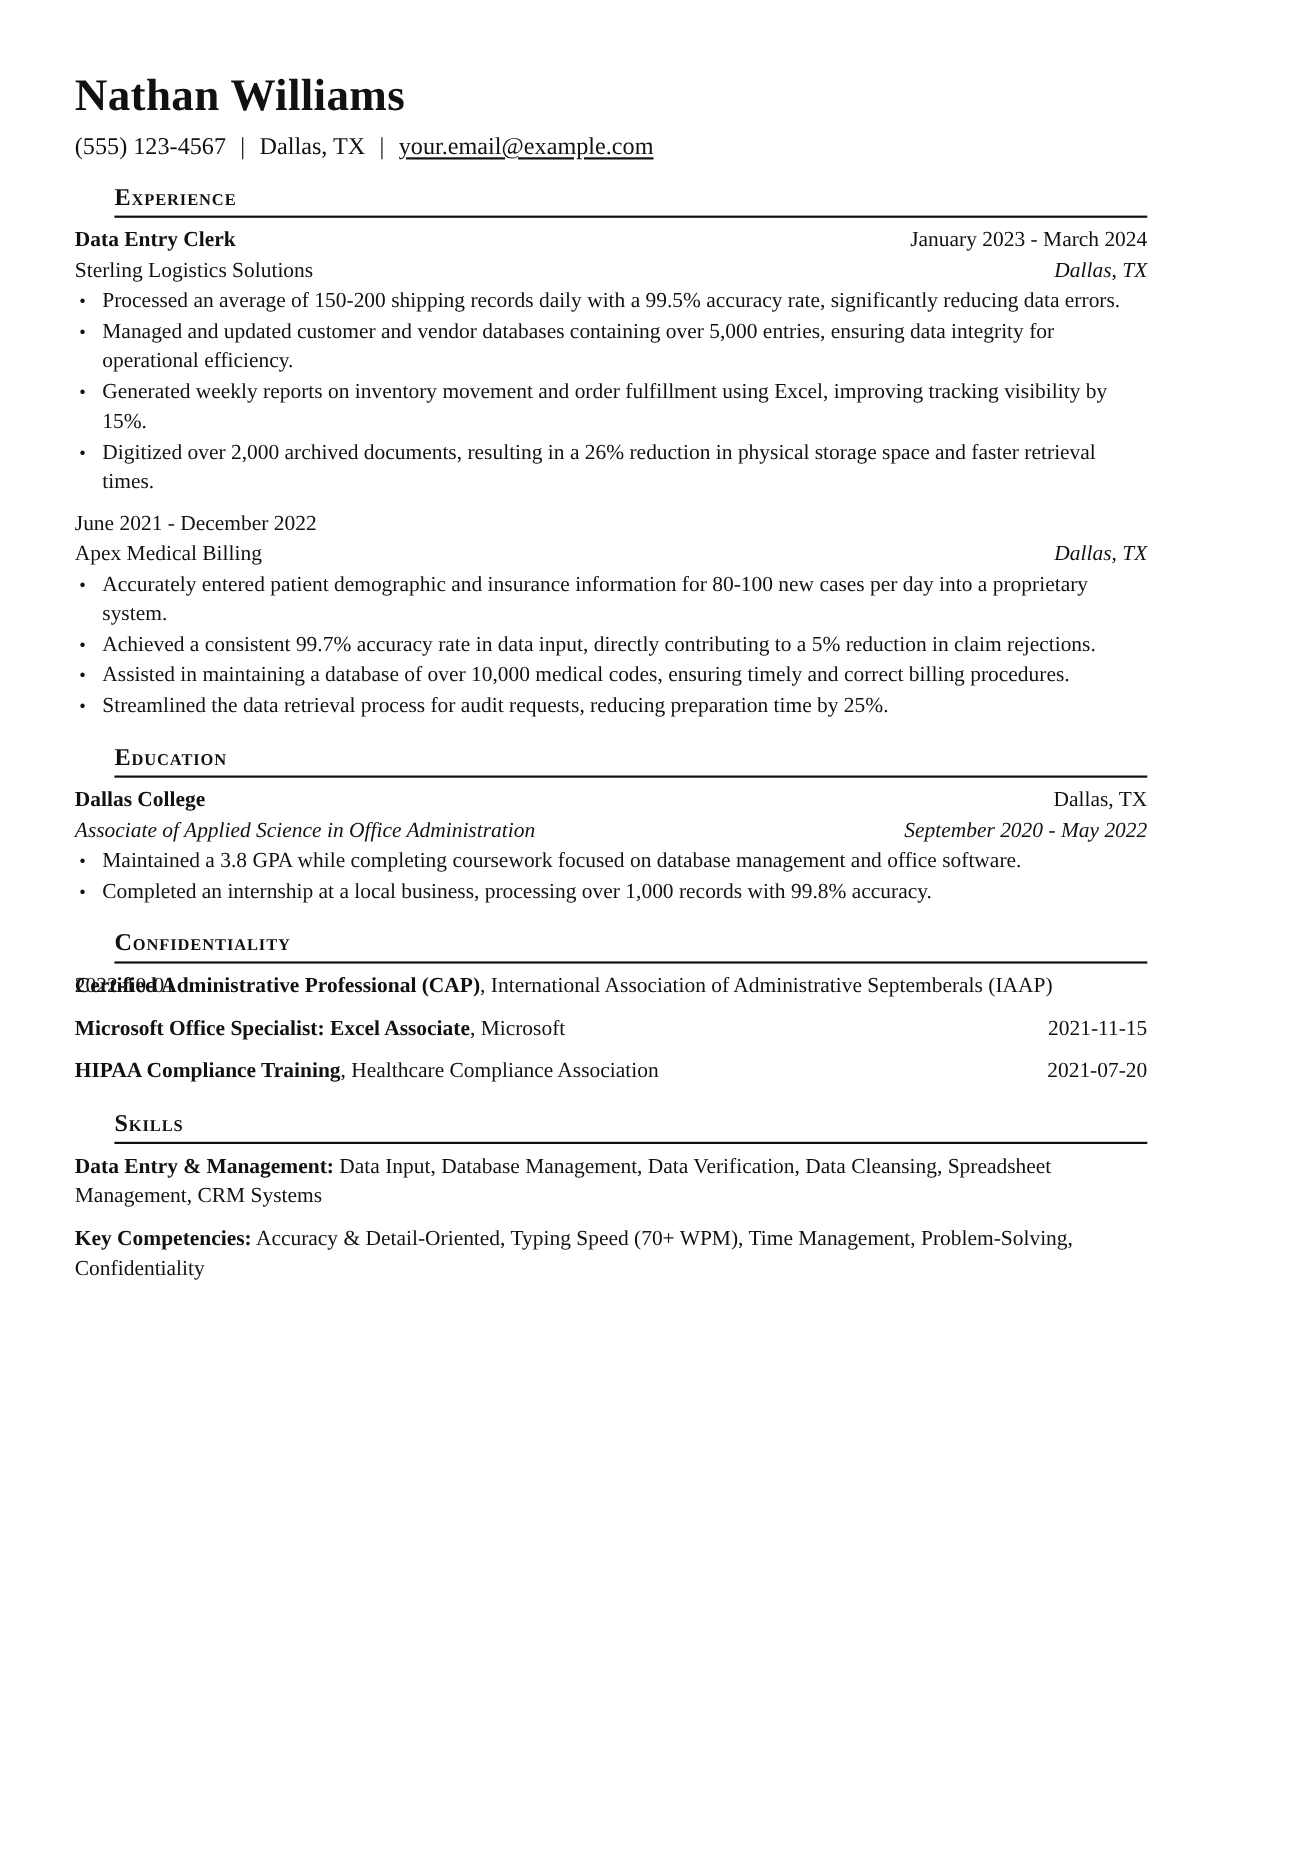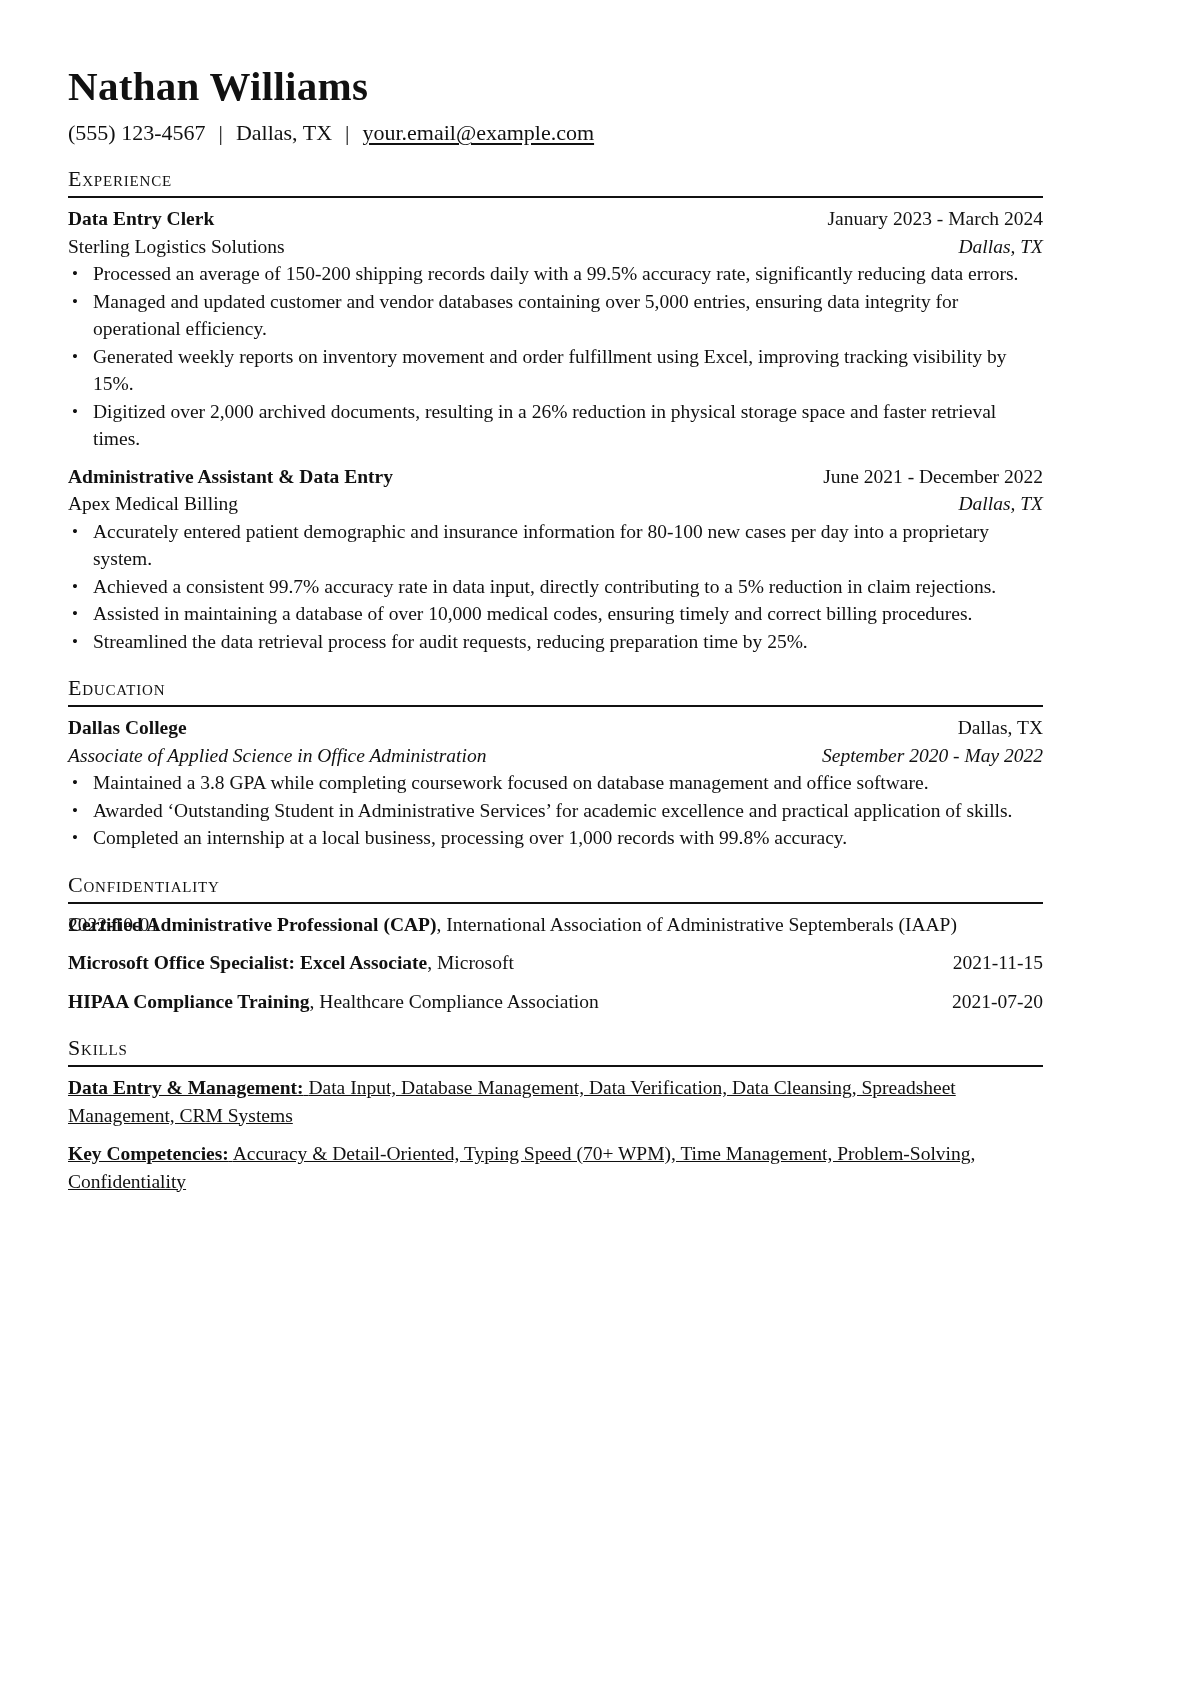--- a/index.html
+++ b/index.html
@@ -12,40 +12,40 @@
   .name {
     font-size: 41px; font-weight: bold; line-height: 52px; margin: 0;
     letter-spacing: 0.3px;
   }
   .contact { font-size: 22px; line-height: 26px; margin-top: 8px; }
   .contact .sep { display: inline-block; margin: 0 13px; }
   .contact a { color: #111; text-decoration: underline; text-underline-offset: 3px; }
 
   .section { margin-top: 20px; }
   .section-title {
-    font-size: 22px; font-weight: normal; font-variant: small-caps;
+    font-size: 22px; font-weight: bold; font-variant: small-caps;
     letter-spacing: 0.8px; line-height: 26px;
-    border-bottom: 2px solid #111; padding-bottom: 4px; margin-bottom: 7px;
+    border-bottom: 2px solid #111; padding-bottom: 4px; margin-bottom: 7px; margin-left: 36px;
   }
   .row { display: flex; justify-content: space-between; font-size: 19.5px; line-height: 27.5px; }
   .bold { font-weight: bold; }
   .ital { font-style: italic; }
   ul.bullets { list-style: none; margin: 0; padding: 0; }
   ul.bullets li {
     position: relative; padding-left: 25px; font-size: 19.5px; line-height: 27.5px;
   }
   ul.bullets li::before {
     content: "\2022"; position: absolute; left: 4px; top: 0; font-size: 17px;
   }
   .entry + .entry { margin-top: 10px; }
   .cert { font-size: 19.5px; line-height: 27.5px; }
   .cert + .cert { margin-top: 11px; }
   .cert-inline { display: flex; justify-content: space-between; }
   .cert-date-right { text-align: left; }
-  .skill { font-size: 19.5px; line-height: 27.5px; text-decoration: underline; }
+  .skill { font-size: 19.5px; line-height: 27.5px; }
   .skill + .skill { margin-top: 11px; }
 </style>
 </head>
 <body>
 
 <div class="page">
 
   <h1 class="name">Nathan Williams</h1>
   <div class="contact">
     <span>(555) 123-4567</span><span class="sep">|</span><span>Dallas, TX</span><span class="sep">|</span><a href="#">your.email@example.com</a>
@@ -66,21 +66,20 @@
       <ul class="bullets">
         <li>Processed an average of 150-200 shipping records daily with a 99.5% accuracy rate, significantly reducing data errors.</li>
         <li>Managed and updated customer and vendor databases containing over 5,000 entries, ensuring data in­tegrity for operational efficiency.</li>
         <li>Generated weekly reports on inventory movement and order fulfillment using Excel, improving tracking visibility by 15%.</li>
         <li>Digitized over 2,000 archived documents, resulting in a 26% reduction in physical storage space and faster retrieval times.</li>
       </ul>
     </div>
 
     <div class="entry">
       <div class="row">
-        <span class="bold">Administrative Assistant &amp; Data Entry</span>
         <span>June 2021 - December 2022</span>
       </div>
       <div class="row">
         <span>Apex Medical Billing</span>
         <span class="ital">Dallas, TX</span>
       </div>
       <ul class="bullets">
         <li>Accurately entered patient demographic and insurance information for 80-100 new cases per day into a proprietary system.</li>
         <li>Achieved a consistent 99.7% accuracy rate in data input, directly contributing to a 5% reduction in claim rejections.</li>
         <li>Assisted in maintaining a database of over 10,000 medical codes, ensuring timely and correct billing pro­cedures.</li>
@@ -95,21 +94,20 @@
       <div class="row">
         <span class="bold">Dallas College</span>
         <span>Dallas, TX</span>
       </div>
       <div class="row">
         <span class="ital">Associate of Applied Science in Office Administration</span>
         <span class="ital">September 2020 - May 2022</span>
       </div>
       <ul class="bullets">
         <li>Maintained a 3.8 GPA while completing coursework focused on database management and office soft­ware.</li>
-        <li>Awarded ‘Outstanding Student in Administrative Services’ for academic excellence and practical applica­tion of skills.</li>
         <li>Completed an internship at a local business, processing over 1,000 records with 99.8% accuracy.</li>
       </ul>
     </div>
   </div>
 
   <div class="section">
     <div class="section-title">Confidentiality</div>
 
     <div class="cert">
       <div>

